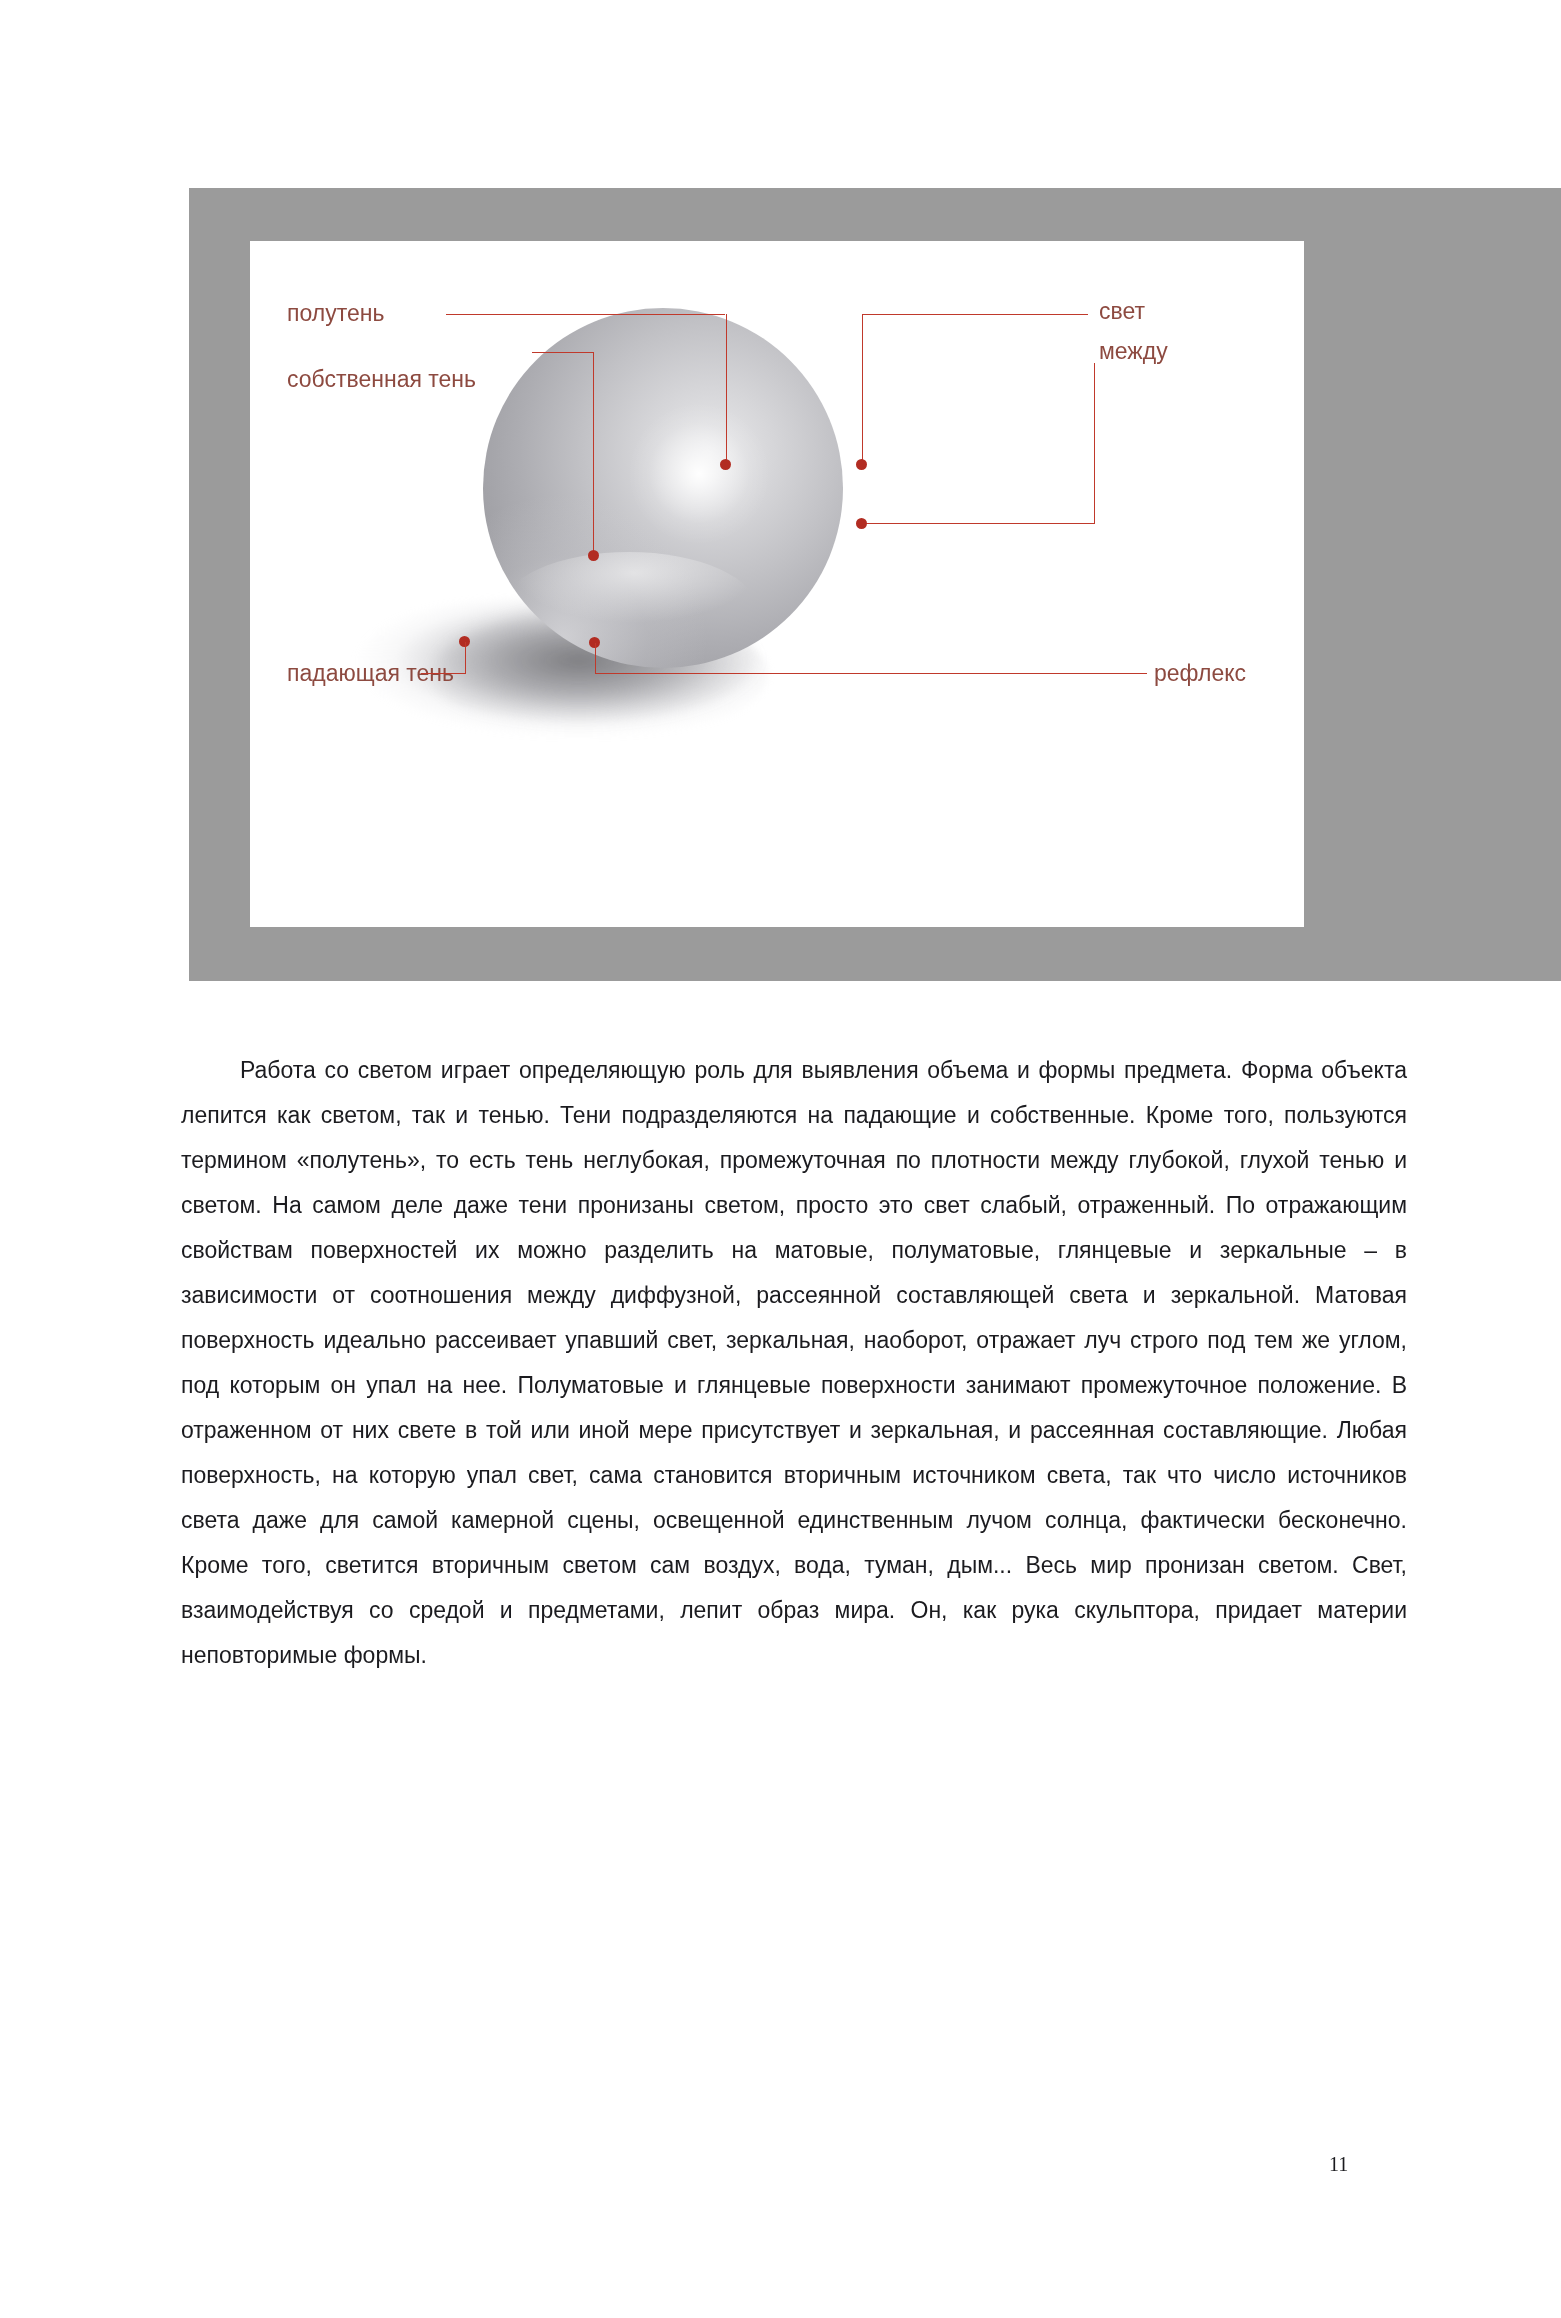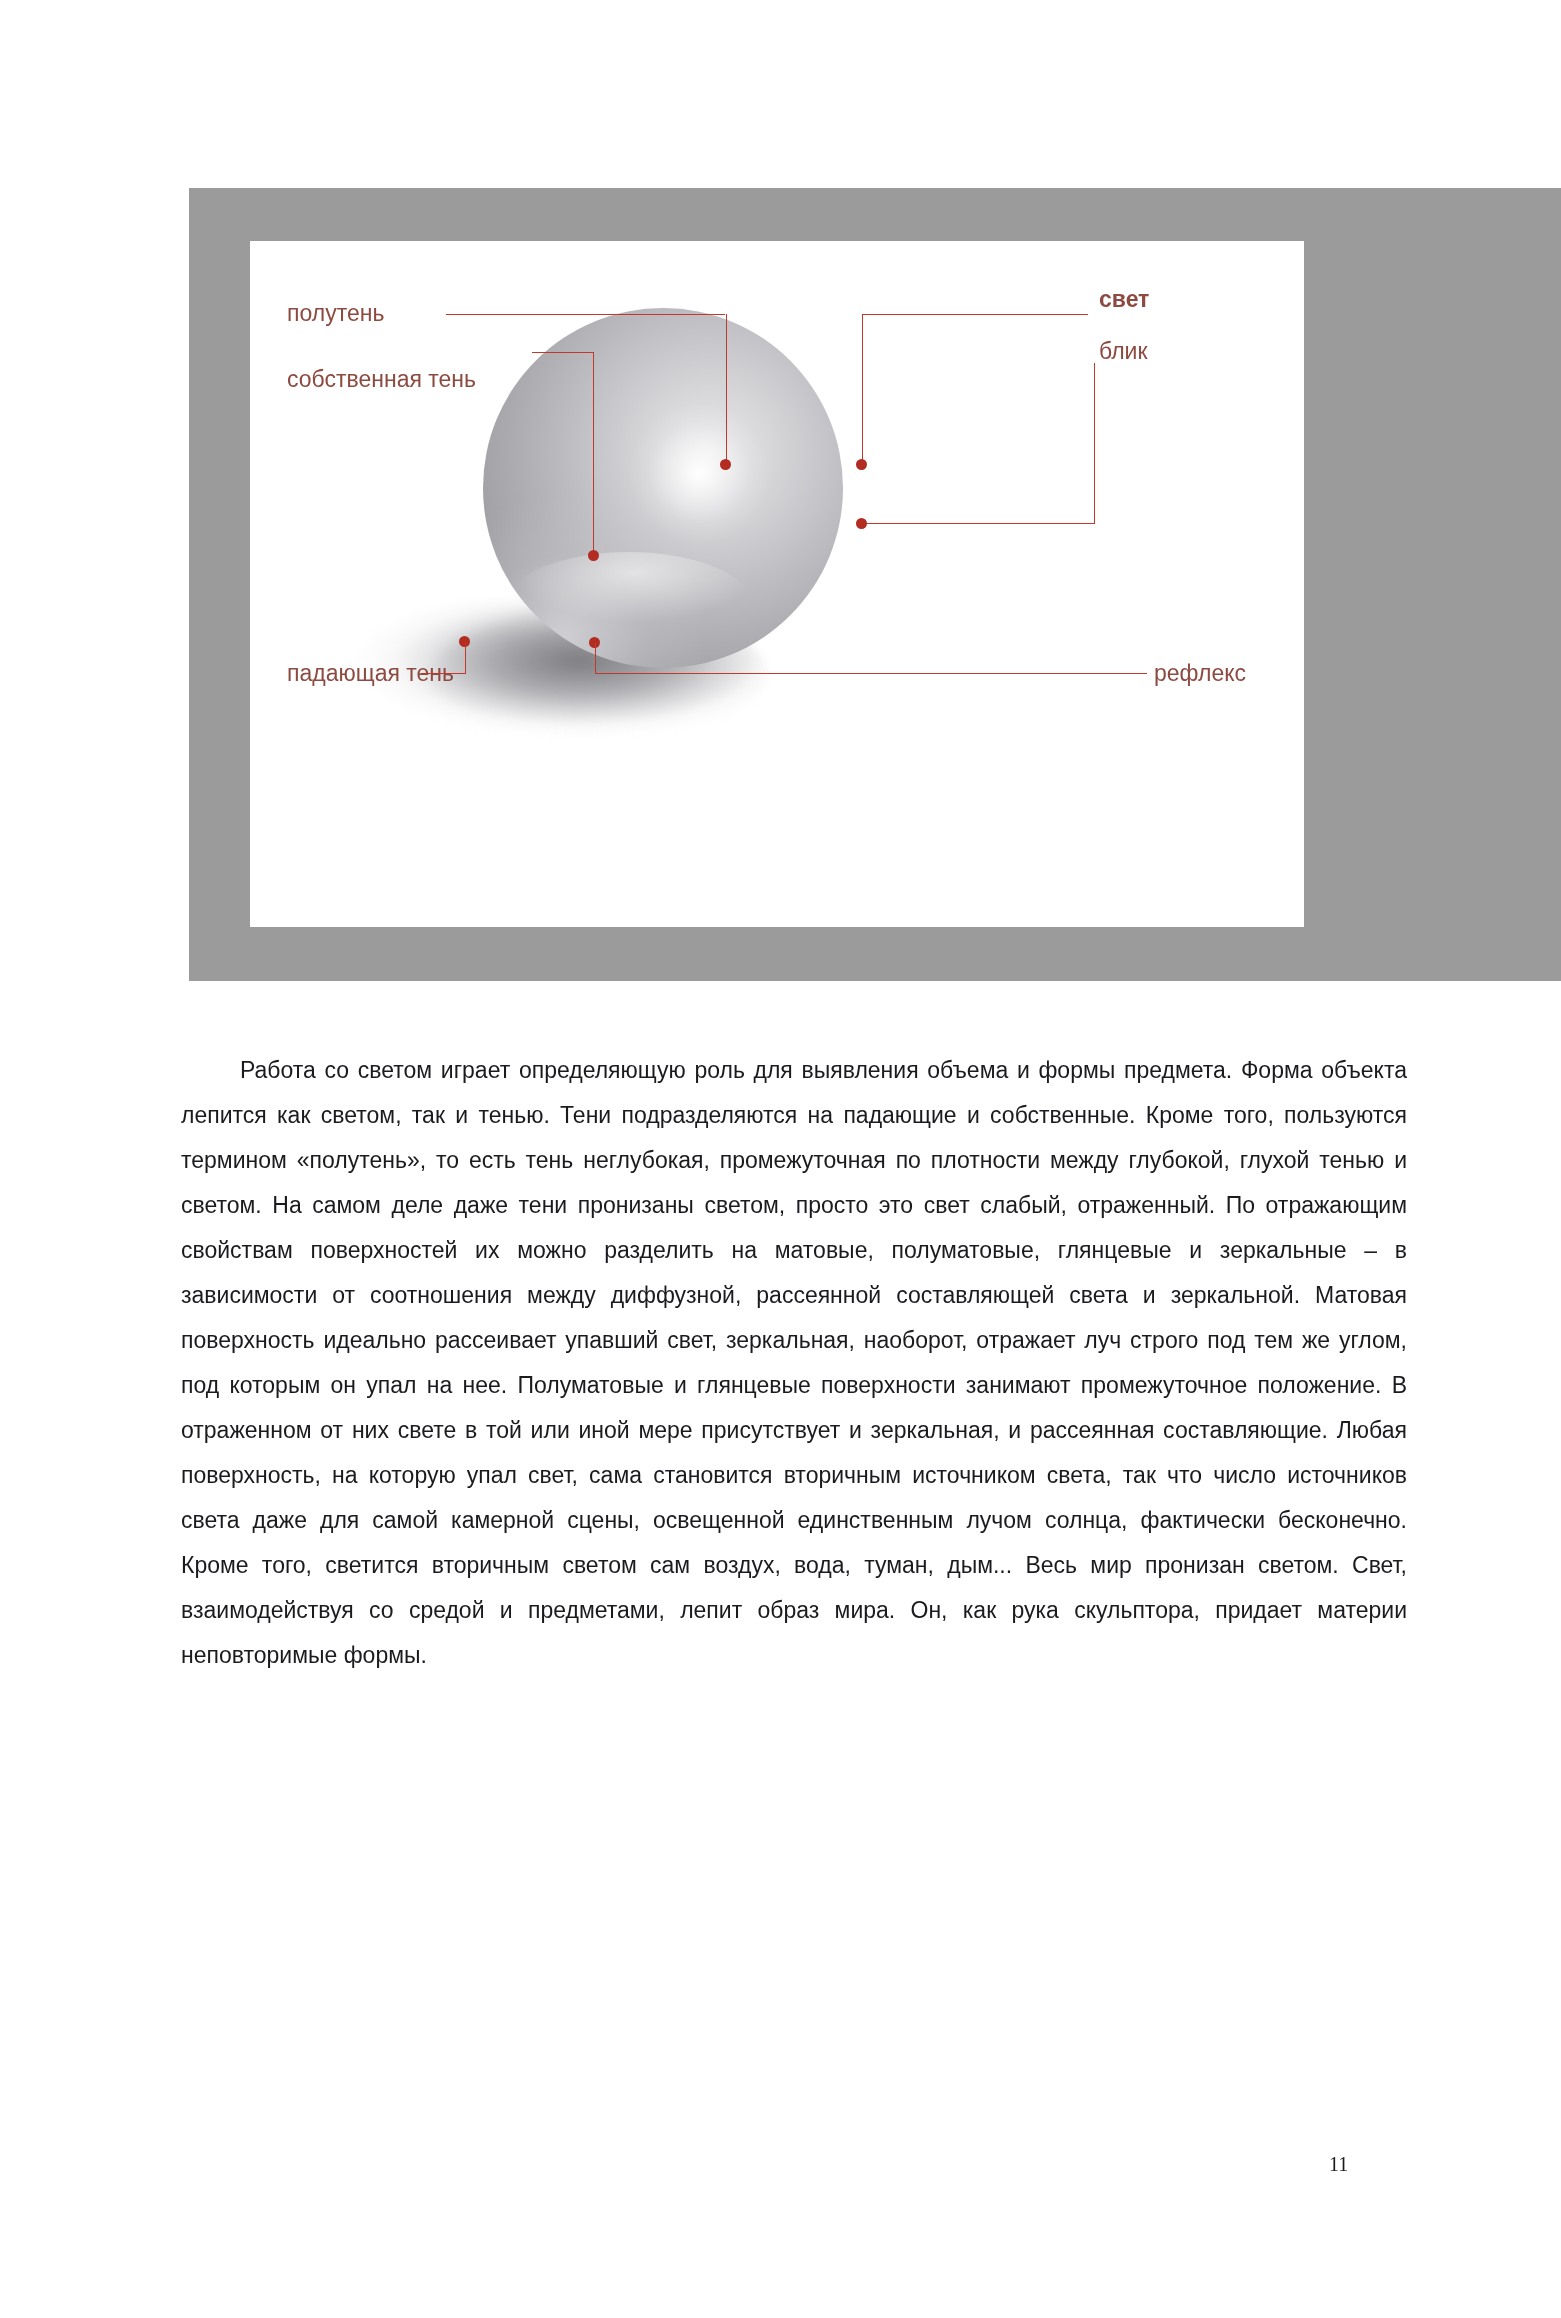--- a/index.html
+++ b/index.html
@@ -183,26 +183,26 @@
     <div class="callout-label" style="left:37px; top:61px;">полутень</div>
     <div class="leader h" style="left:196px; top:73px; width:279px;"></div>
     <div class="leader v" style="left:476px; top:73px; height:151px;"></div>
     <div class="dot" style="left:470px; top:218px;"></div>
 
     <div class="callout-label" style="left:37px; top:99px;margin-top:28px;">собственная тень</div>
     <div class="leader h" style="left:282px; top:111px; width:62px;"></div>
     <div class="leader v" style="left:343px; top:111px; height:203px;"></div>
     <div class="dot" style="left:338px; top:309px;"></div>
 
-    <div class="callout-label" style="left:849px; top:47px;font-weight:bold;">свет</div>
+    <div class="callout-label" style="left:849px; top:59px;">свет</div>
     <div class="leader h" style="left:612px; top:73px; width:226px;"></div>
     <div class="leader v" style="left:612px; top:73px; height:151px;"></div>
     <div class="dot" style="left:606px; top:218px;"></div>
 
-    <div class="callout-label" style="left:849px; top:99px;">блик</div>
+    <div class="callout-label" style="left:849px; top:99px;">между</div>
     <div class="leader h" style="left:612px; top:282px; width:233px;"></div>
     <div class="leader v" style="left:844px; top:122px; height:160px;"></div>
     <div class="dot" style="left:606px; top:277px;"></div>
 
     <div class="callout-label" style="left:37px; top:421px;">падающая тень</div>
     <div class="dot" style="left:209px; top:395px;"></div>
     <div class="leader v" style="left:215px; top:401px; height:32px;"></div>
     <div class="leader h" style="left:171px; top:432px; width:45px;"></div>
 
     <div class="callout-label" style="left:904px; top:421px;">рефлекс</div>

